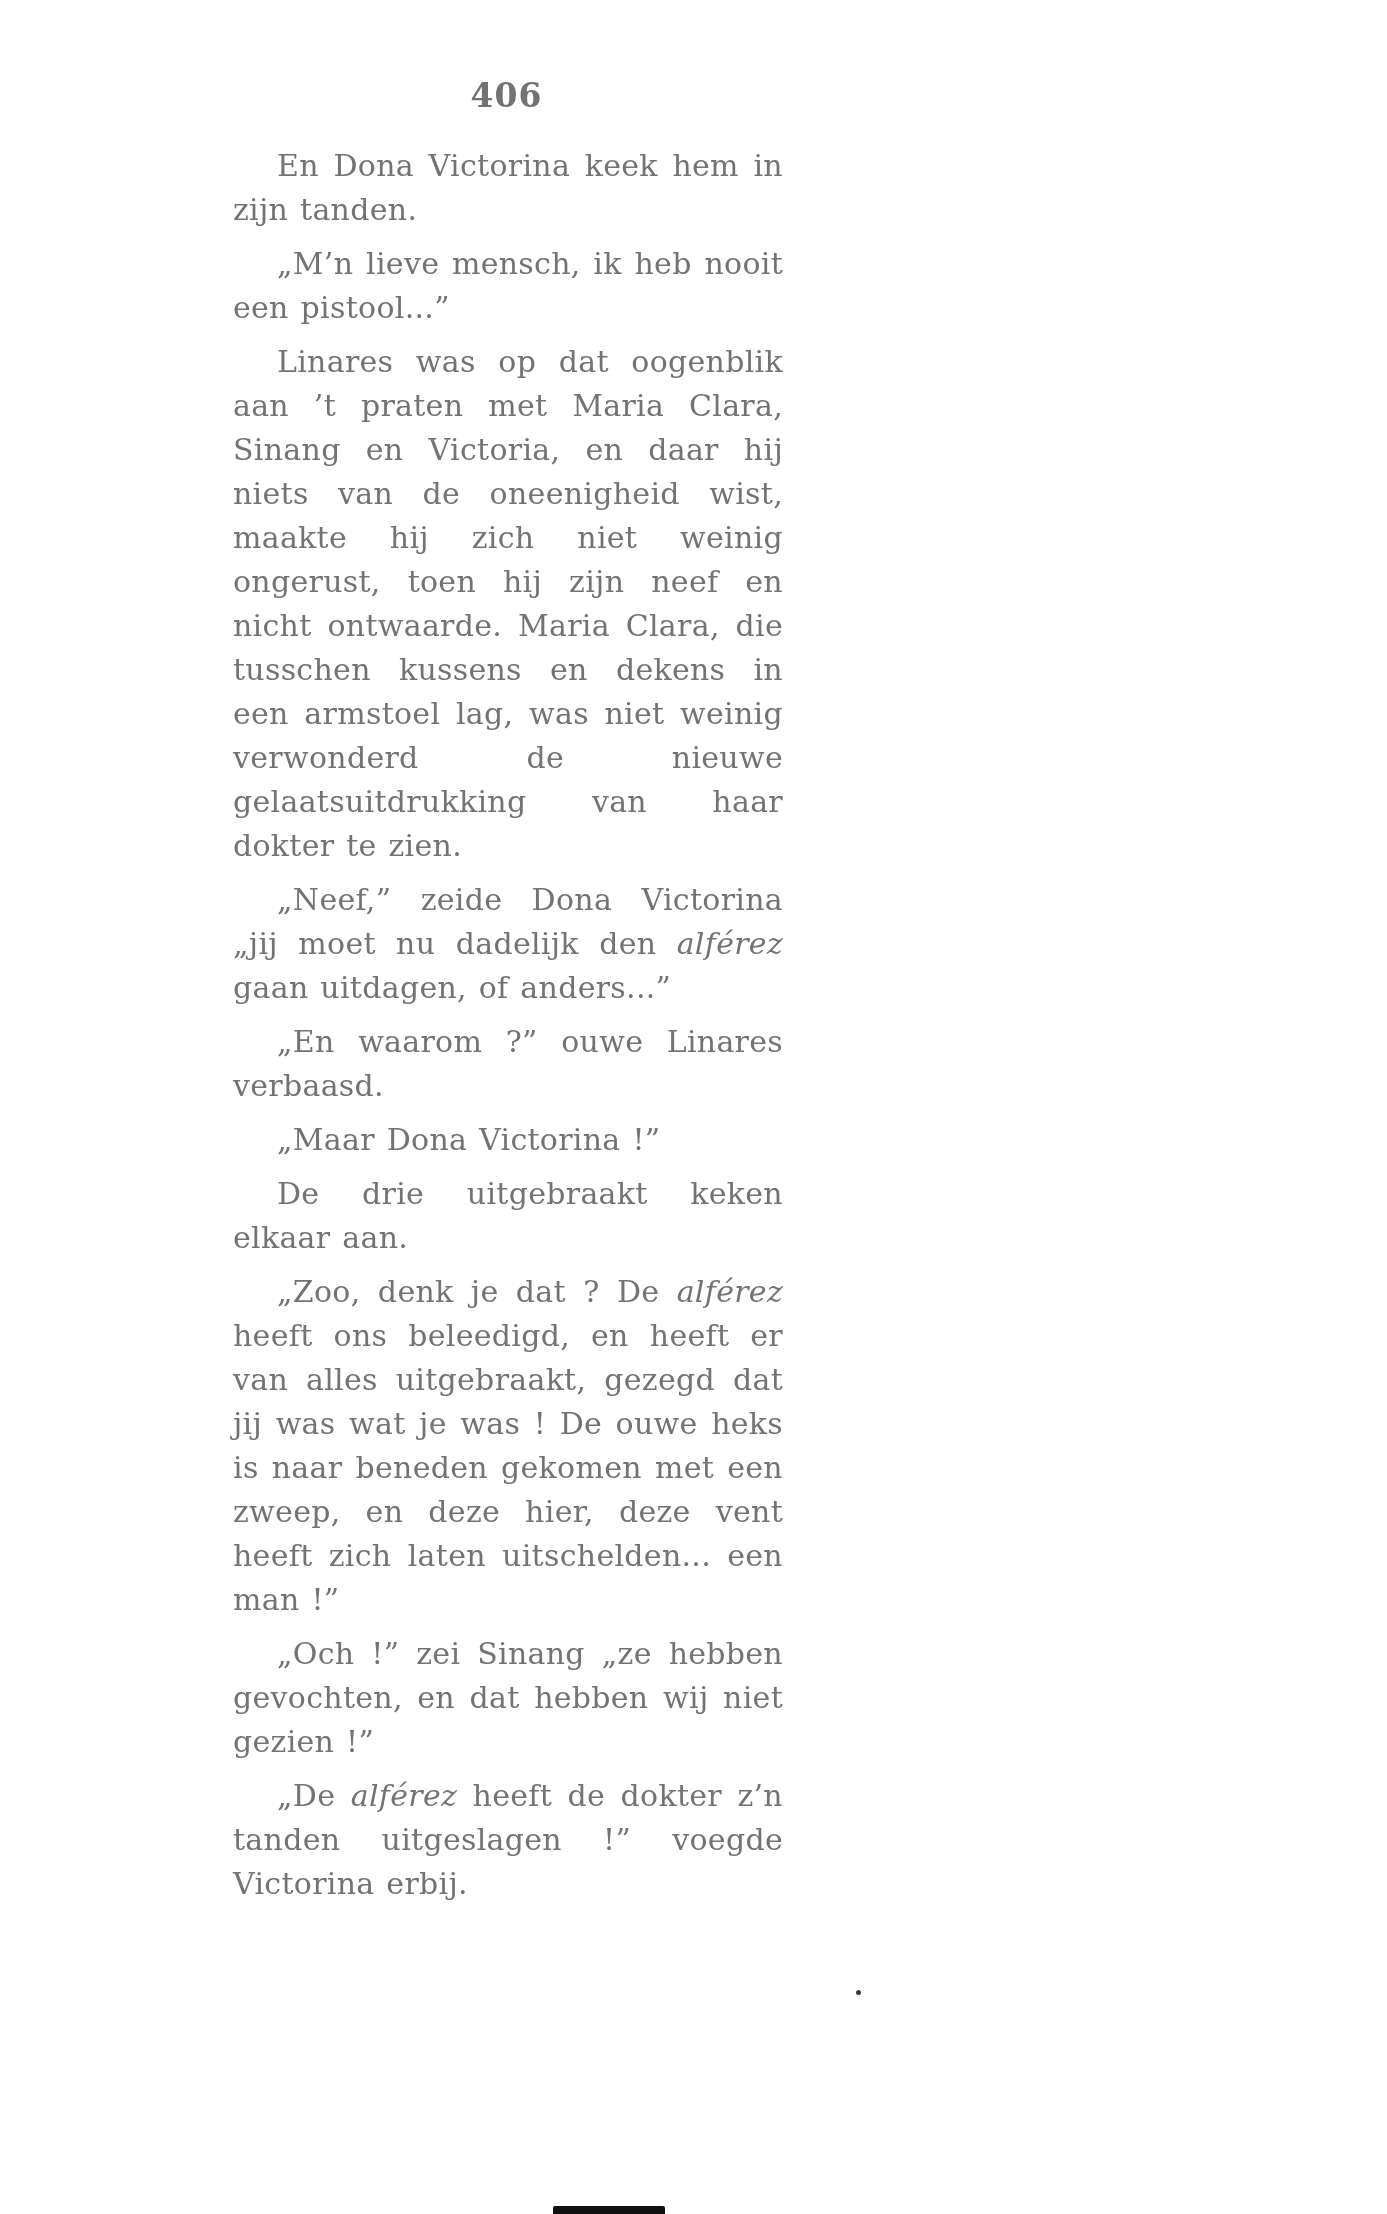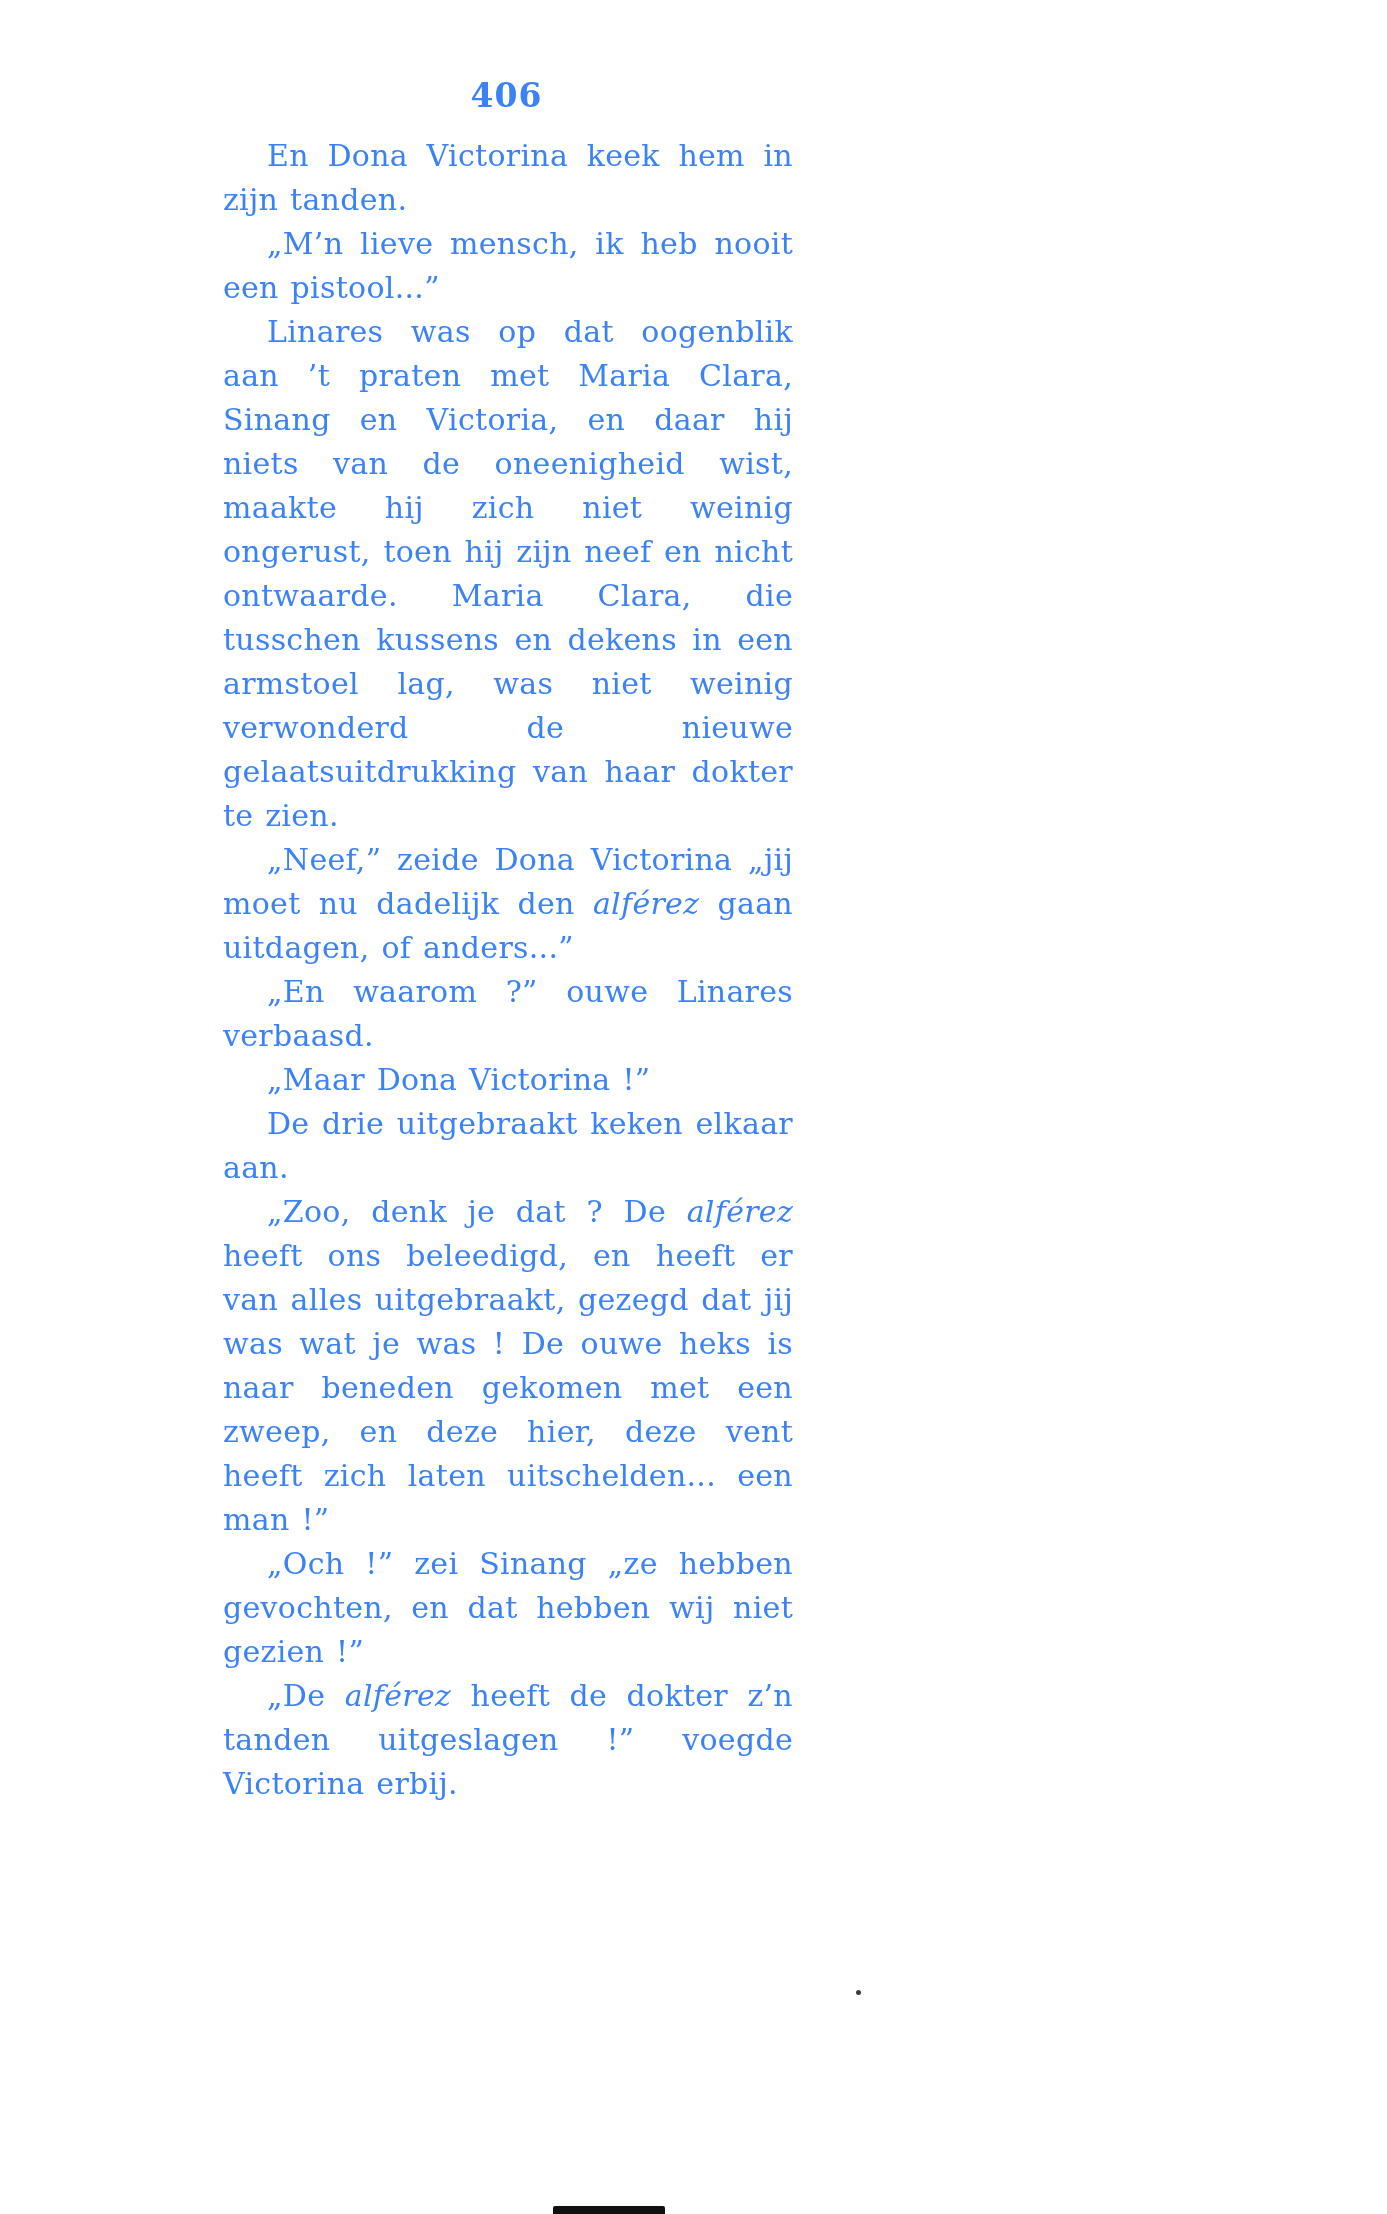--- a/index.html
+++ b/index.html
@@ -8,21 +8,21 @@
     padding: 0;
     background: #ffffff;
   }
   .page {
     position: relative;
     width: 1387px;
     height: 2214px;
     background: #ffffff;
     overflow: hidden;
     font-family: "DejaVu Serif", "Liberation Serif", serif;
-    color: #3b82f6;
+    color: #737373;
   }
   .page-number {
     position: absolute;
     top: 76px;
     left: 223px;
     width: 567px;
     text-align: center;
     font-size: 33px;
     font-weight: bold;
     letter-spacing: 1px;
@@ -32,21 +32,21 @@
     top: 134px;
     left: 223px;
     width: 570px;
     font-size: 30px;
     line-height: 44px;
     text-align: justify;
     letter-spacing: 0.3px;
     word-spacing: 2px;
   }
   .text-block p {
-    margin: 0;
+    margin: 10px;
     text-indent: 44px;
   }
   .text-block i {
     font-style: italic;
   }
   .artifact-bar {
     position: absolute;
     left: 553px;
     bottom: 0;
     width: 112px;

